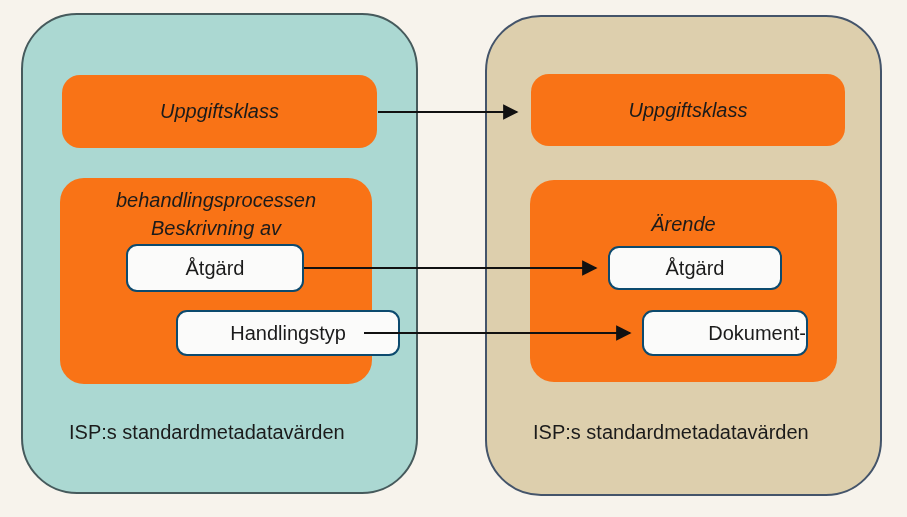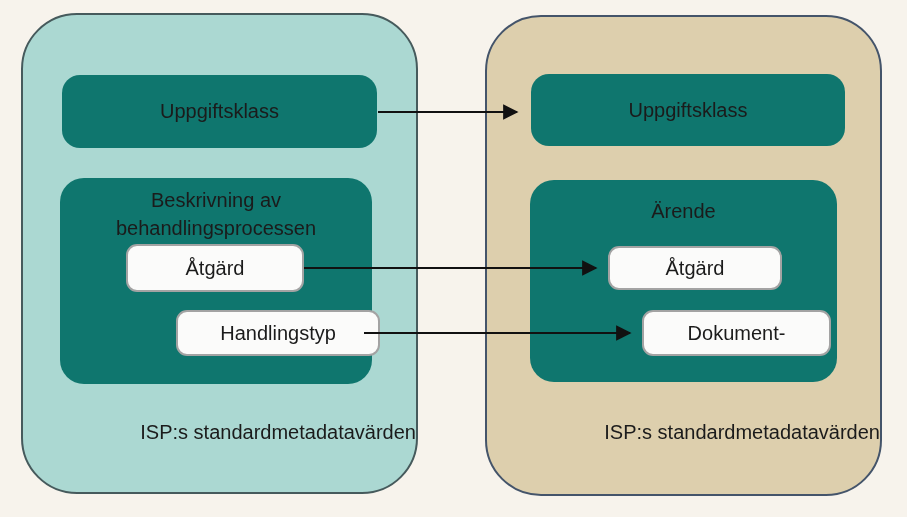--- a/index.html
+++ b/index.html
@@ -25,50 +25,52 @@
     background:#abd8d2;
     border:2px solid #465a5c;
   }
   .panel-right{
     left:485px;top:15px;width:397px;height:481px;
     background:#ddcfad;
     border:2px solid #44546a;
   }
   .white-box{
     position:absolute;
-    background:#0f766e;
+    background:#f97316;
     border-radius:18px;
     box-sizing:border-box;
+    font-style:italic;
   }
   .center-text{
     display:flex;align-items:center;justify-content:center;
     text-align:center;
   }
   .container-box{
     border-radius:24px;
   }
   .container-title{
     position:absolute;left:0;right:0;
     text-align:center;
     line-height:28px;
   }
   .small-box{
     position:absolute;
     background:#fbfbfa;
-    border:2px solid #a3a3a3;
+    border:2px solid #0c4a6e;
     border-radius:11px;
     box-sizing:border-box;
     display:flex;align-items:center;justify-content:center;
     text-align:center;
     line-height:21px;
   }
   .caption{
     position:absolute;left:0;right:0;
-    text-align:right;
+    text-align:left;
     line-height:28px;
+    padding-left:46px;
   }
   .arrow-layer{
     position:absolute;left:0;top:0;width:907px;height:517px;
     pointer-events:none;
   }
 </style>
 </head>
 <body>
 
 <div class="stage">
@@ -88,42 +90,42 @@
   <div class="white-box center-text" style="left:62px;top:75px;width:315px;height:73px;">
     <span>Uppgiftsklass</span>
   </div>
 
   <div class="white-box center-text" style="left:531px;top:74px;width:314px;height:72px;">
     <span>Uppgiftsklass</span>
   </div>
 
   <div class="white-box container-box" style="left:60px;top:178px;width:312px;height:206px;">
     <div class="container-title" style="top:8px;">
+      <div>behandlingsprocessen</div>
       <div>Beskrivning av</div>
-      <div>behandlingsprocessen</div>
     </div>
   </div>
 
   <div class="white-box container-box" style="left:530px;top:180px;width:307px;height:202px;">
-    <div class="container-title" style="top:17px;">Ärende</div>
+    <div class="container-title" style="top:30px;">Ärende</div>
   </div>
 
   <div class="small-box" style="left:126px;top:244px;width:178px;height:48px;">
     <span>Åtgärd</span>
   </div>
 
-  <div class="small-box" style="left:176px;top:310px;width:204px;height:46px;">
+  <div class="small-box" style="left:176px;top:310px;width:224px;height:46px;">
     <span>Handlingstyp</span>
   </div>
 
   <div class="small-box" style="left:608px;top:246px;width:174px;height:44px;">
     <span>Åtgärd</span>
   </div>
 
-  <div class="small-box" style="left:642px;top:310px;width:189px;height:46px;">
+  <div class="small-box" style="left:642px;top:310px;width:166px;height:46px;justify-content:flex-end;">
     <span><span>Dokument-</span><br>
     </span>
   </div>
 
   <svg class="arrow-layer" width="907" height="517" viewBox="0 0 907 517" xmlns="http://www.w3.org/2000/svg">
     <defs>
       <marker id="ah" viewBox="0 0 10 10" refX="9" refY="5" markerWidth="7" markerHeight="7" orient="auto-start-reverse">
         <path d="M0,0 L10,5 L0,10 z" fill="#111111"></path>
       </marker>
     </defs>

